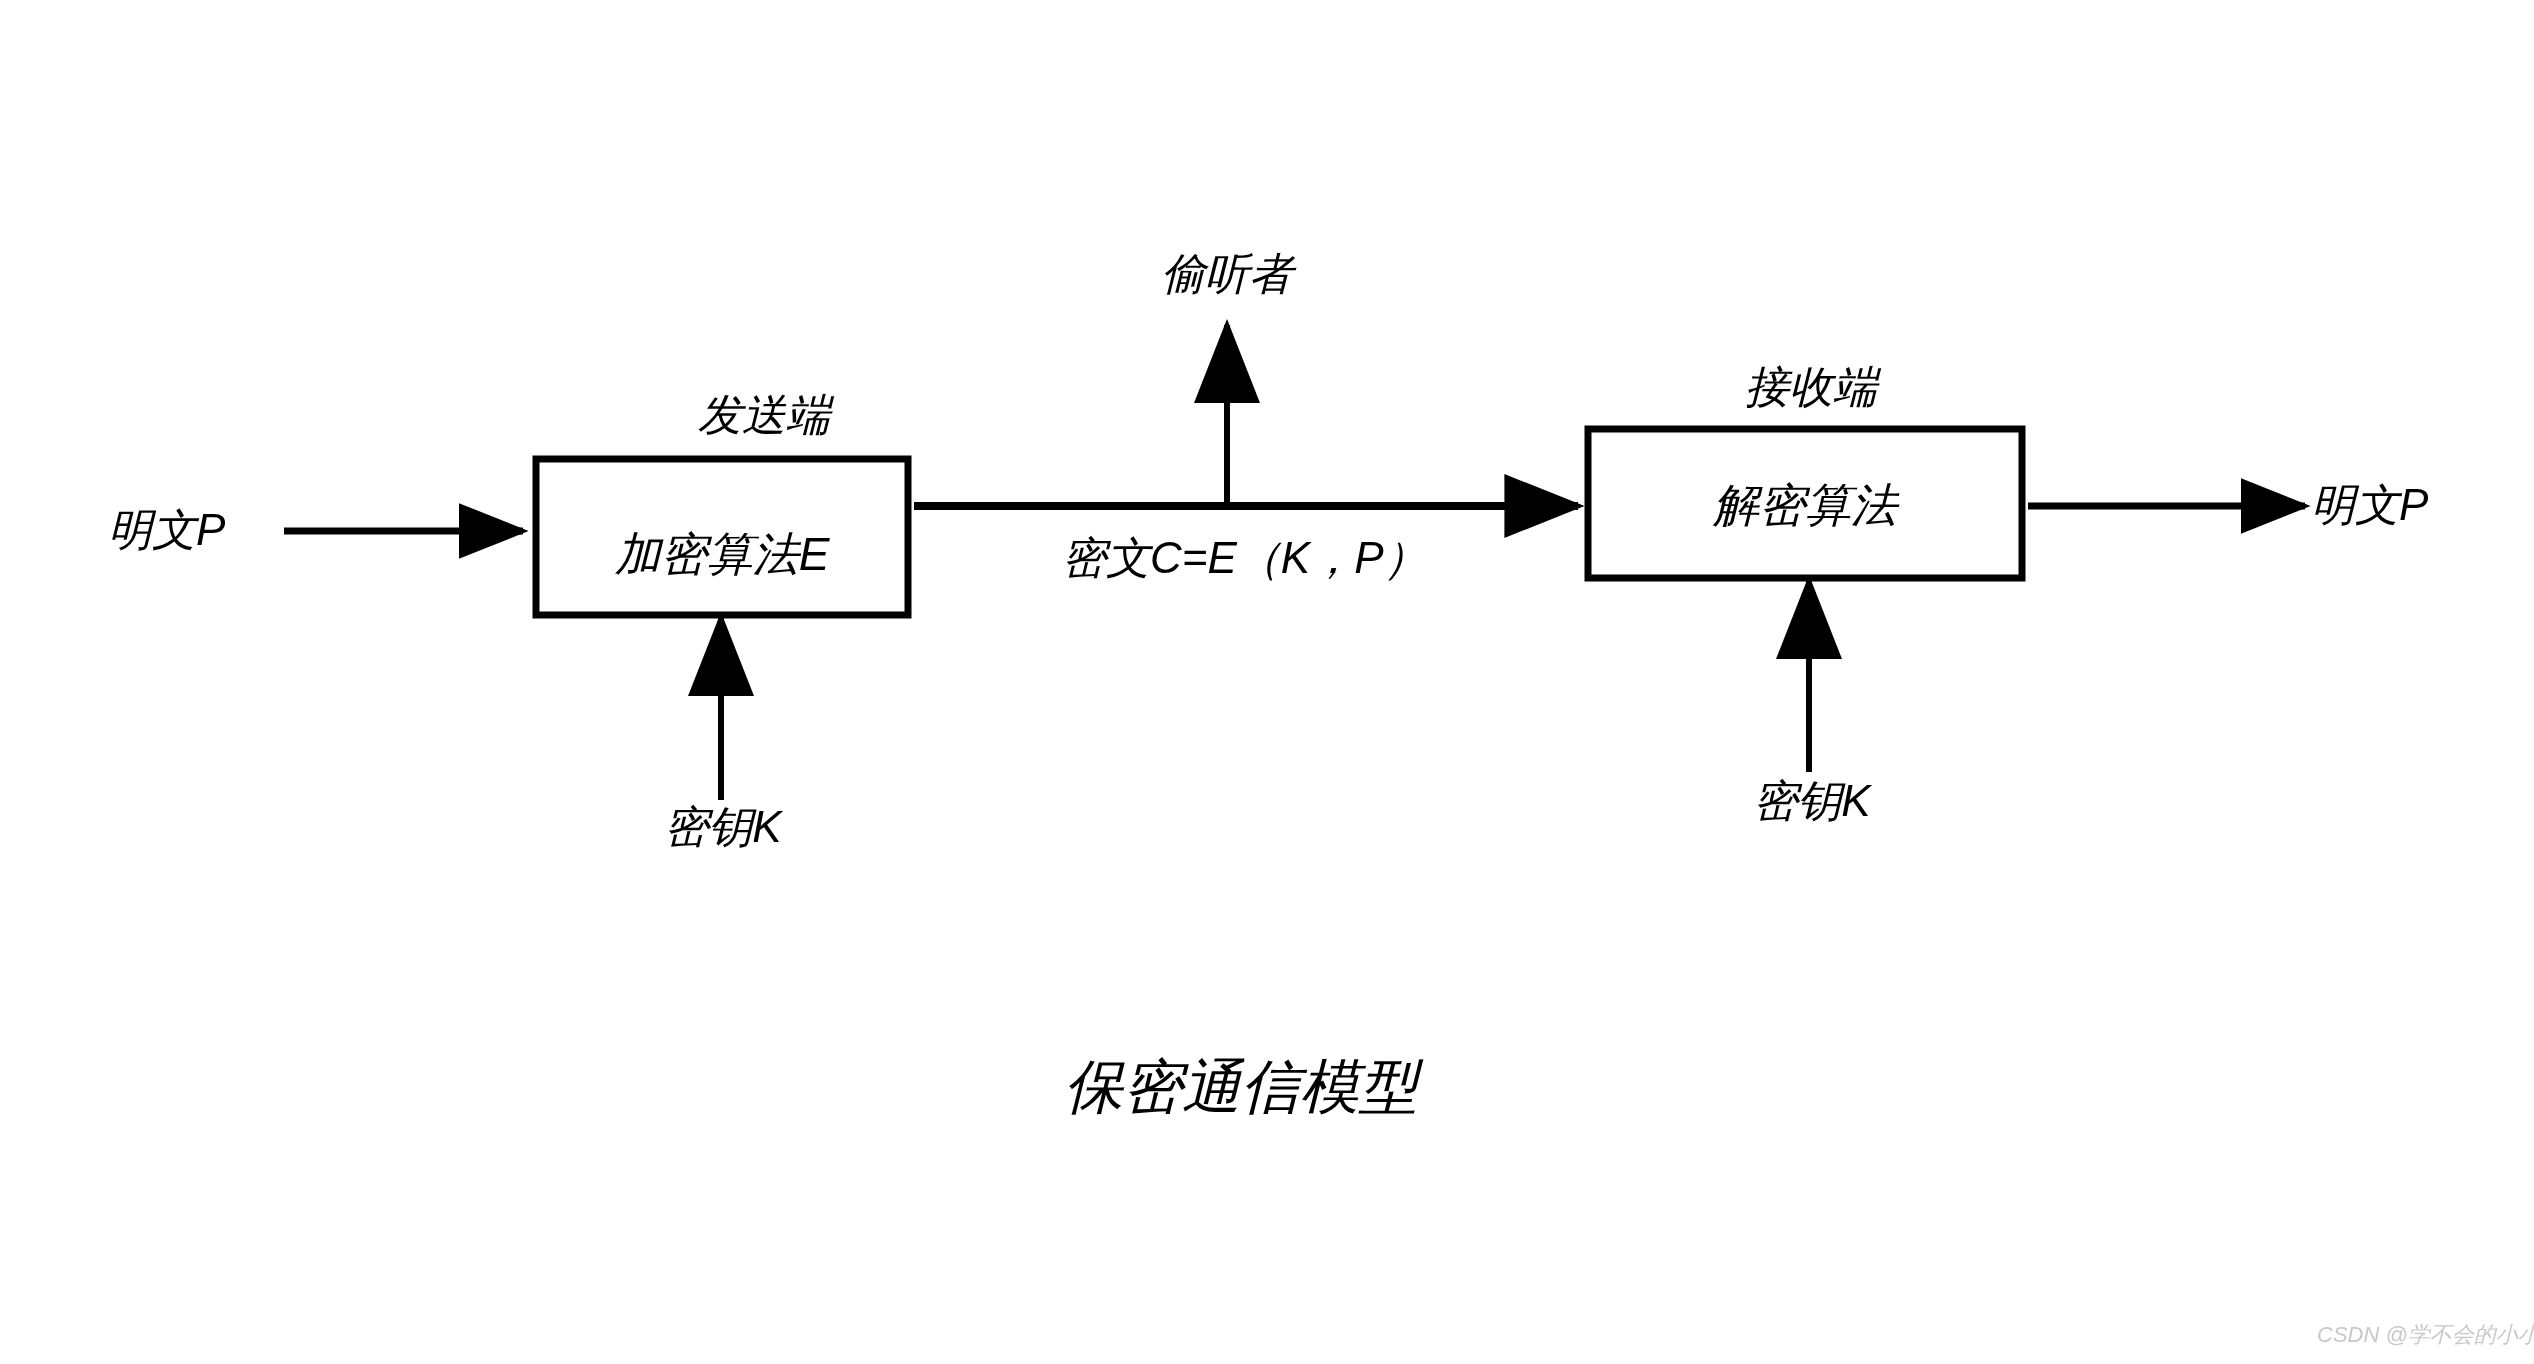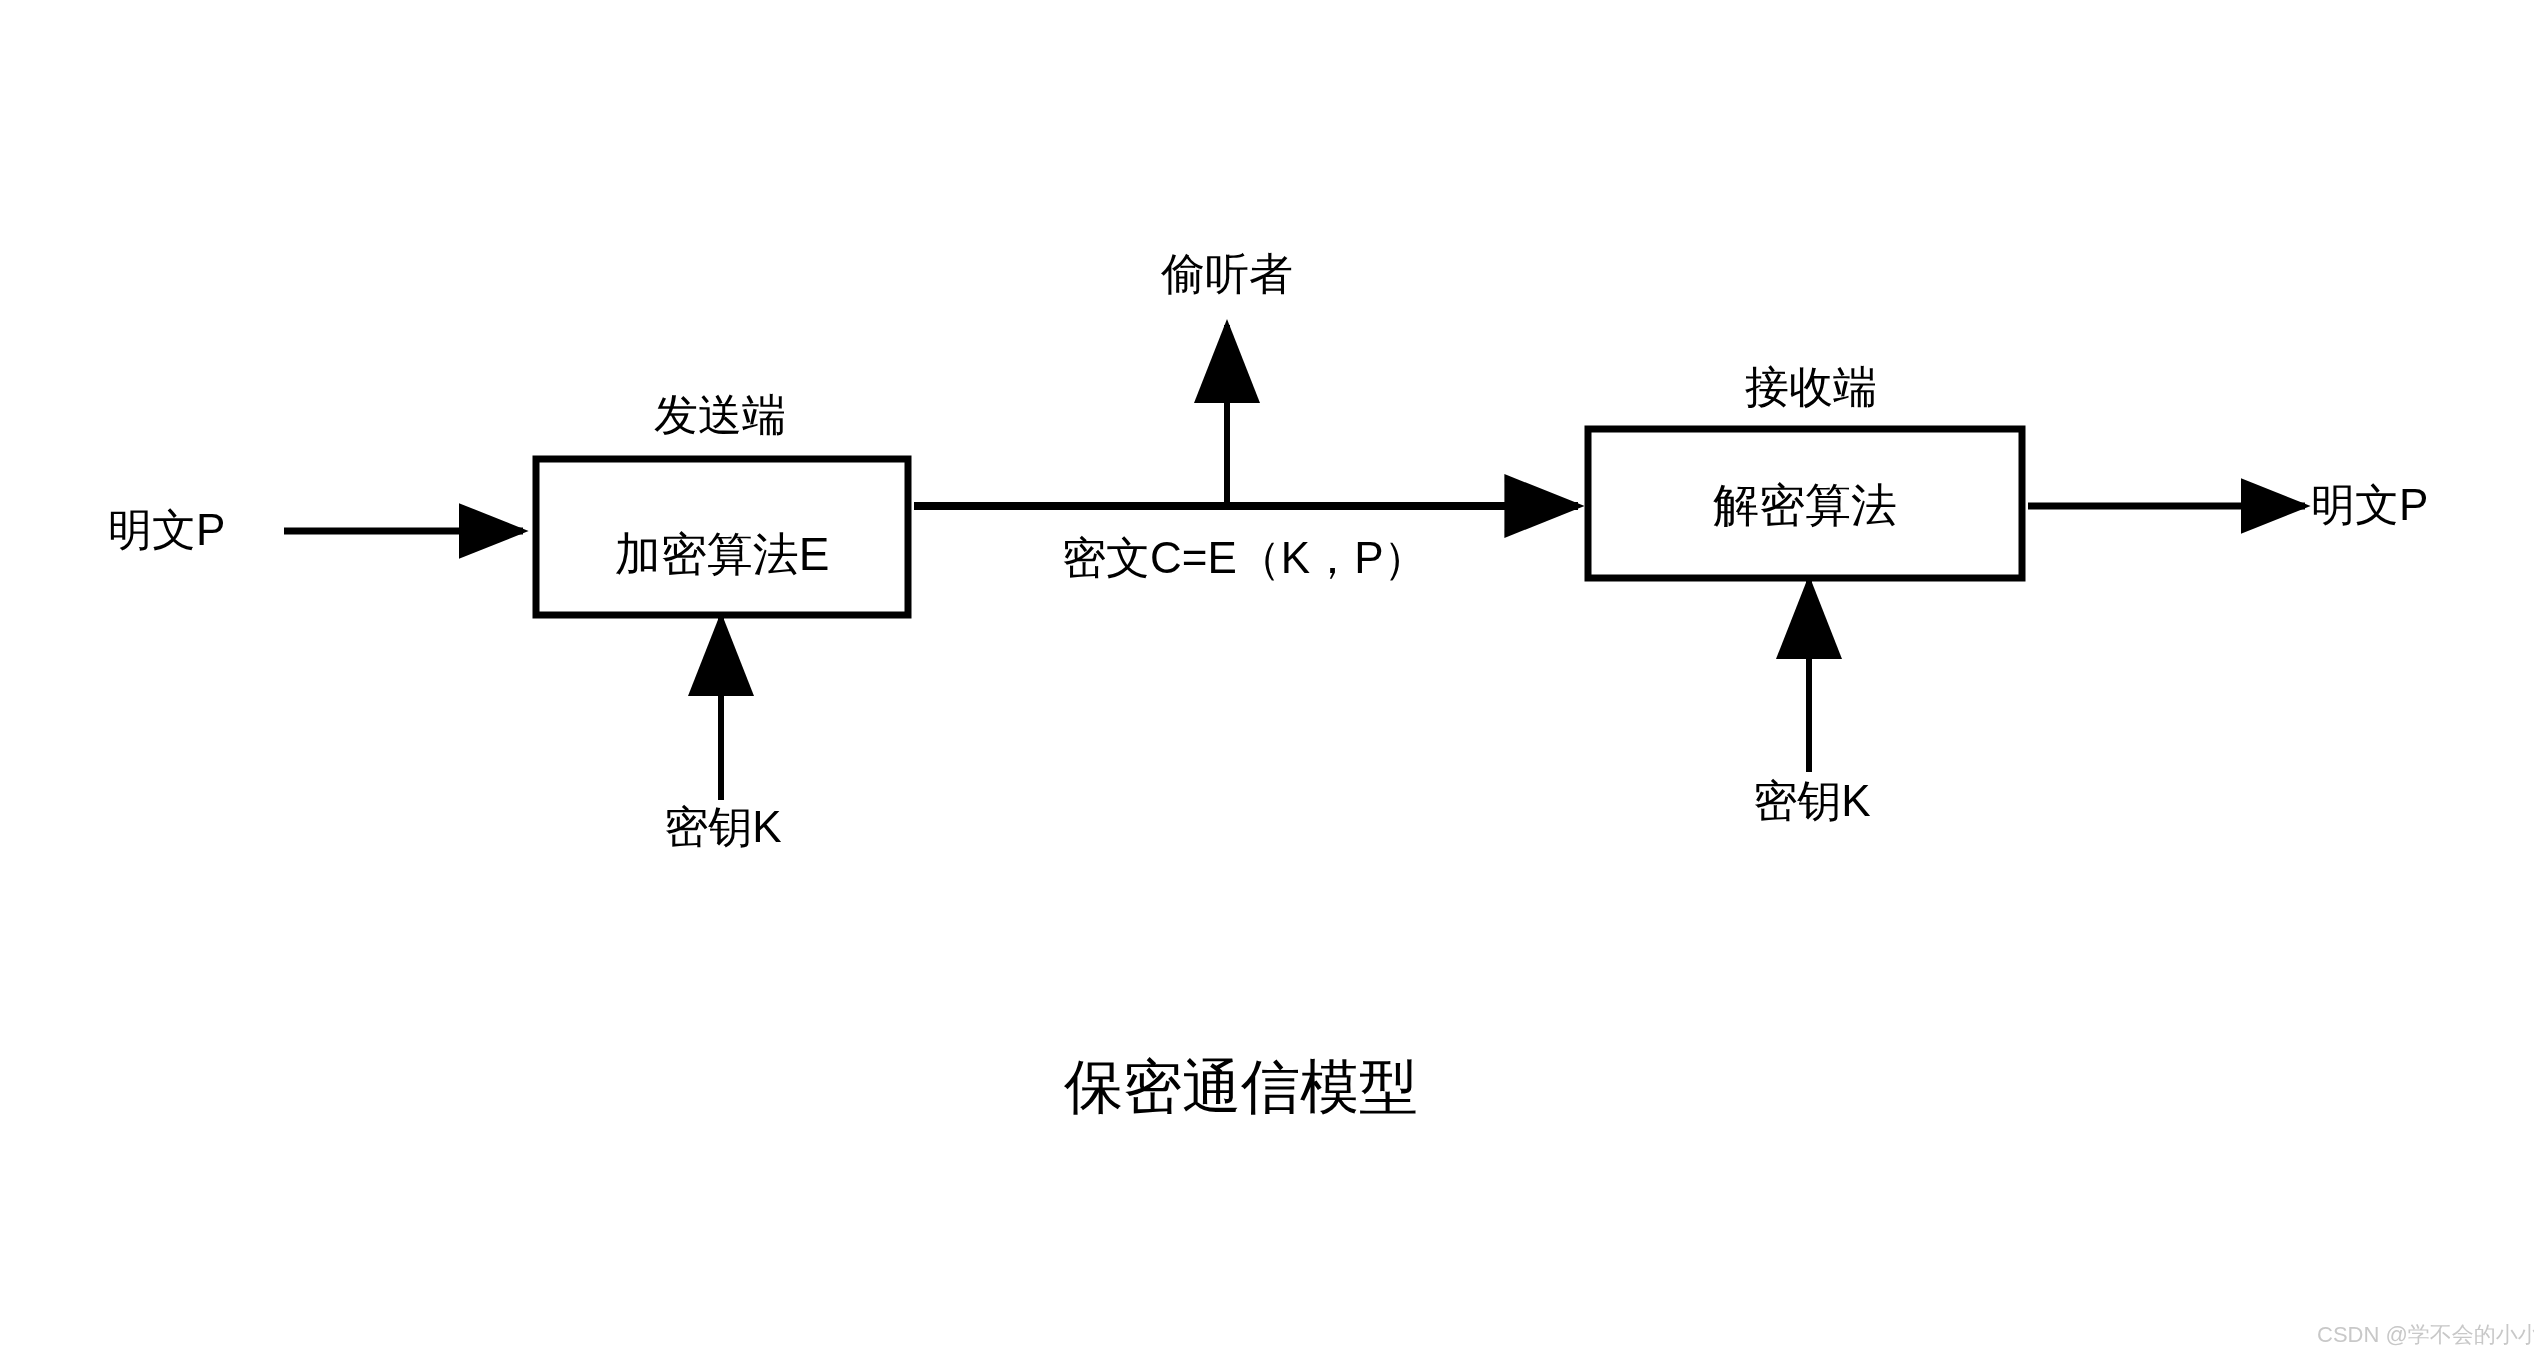--- a/index.html
+++ b/index.html
@@ -10,20 +10,21 @@
   }
   body {
     font-family: "Liberation Sans", "DejaVu Sans", sans-serif;
   }
   #canvas {
     position: relative;
     width: 2534px;
     height: 1364px;
     background: #ffffff;
     overflow: hidden;
+    font-style: italic;
   }
   #diagram-svg {
     position: absolute;
     left: 0;
     top: 0;
     width: 2534px;
     height: 1364px;
   }
   .dg-label {
     position: absolute;
@@ -80,21 +81,21 @@
 
     <line x1="1227" y1="503" x2="1227" y2="325" stroke="#000000" stroke-width="6" marker-end="url(#arrowhead-thin)"></line>
 
     <line x1="721" y1="800" x2="721" y2="618" stroke="#000000" stroke-width="6" marker-end="url(#arrowhead-thin)"></line>
 
     <line x1="1809" y1="772" x2="1809" y2="581" stroke="#000000" stroke-width="6" marker-end="url(#arrowhead-thin)"></line>
   </svg>
 
   <div class="dg-label node-label center-x" style="left: 1227px; top: 252px;">偷听者</div>
 
-  <div class="dg-label node-label center-x" style="left: 720px; top: 393px;">发送端</div>
+  <div class="dg-label node-label center-x" style="left: 764px; top: 393px;">发送端</div>
 
   <div class="dg-label node-label center-x" style="left: 1811px; top: 365px;">接收端</div>
 
   <div class="dg-label box-label center-x" style="left: 722px; top: 531px; text-align: right;">加密算法E</div>
 
   <div class="dg-label box-label center-x" style="left: 1805px; top: 482px;">解密算法</div>
 
   <div class="dg-label node-label" style="left: 108px; top: 508px;">明文P</div>
 
   <div class="dg-label node-label" style="left: 2311px; top: 483px;">明文P</div>

